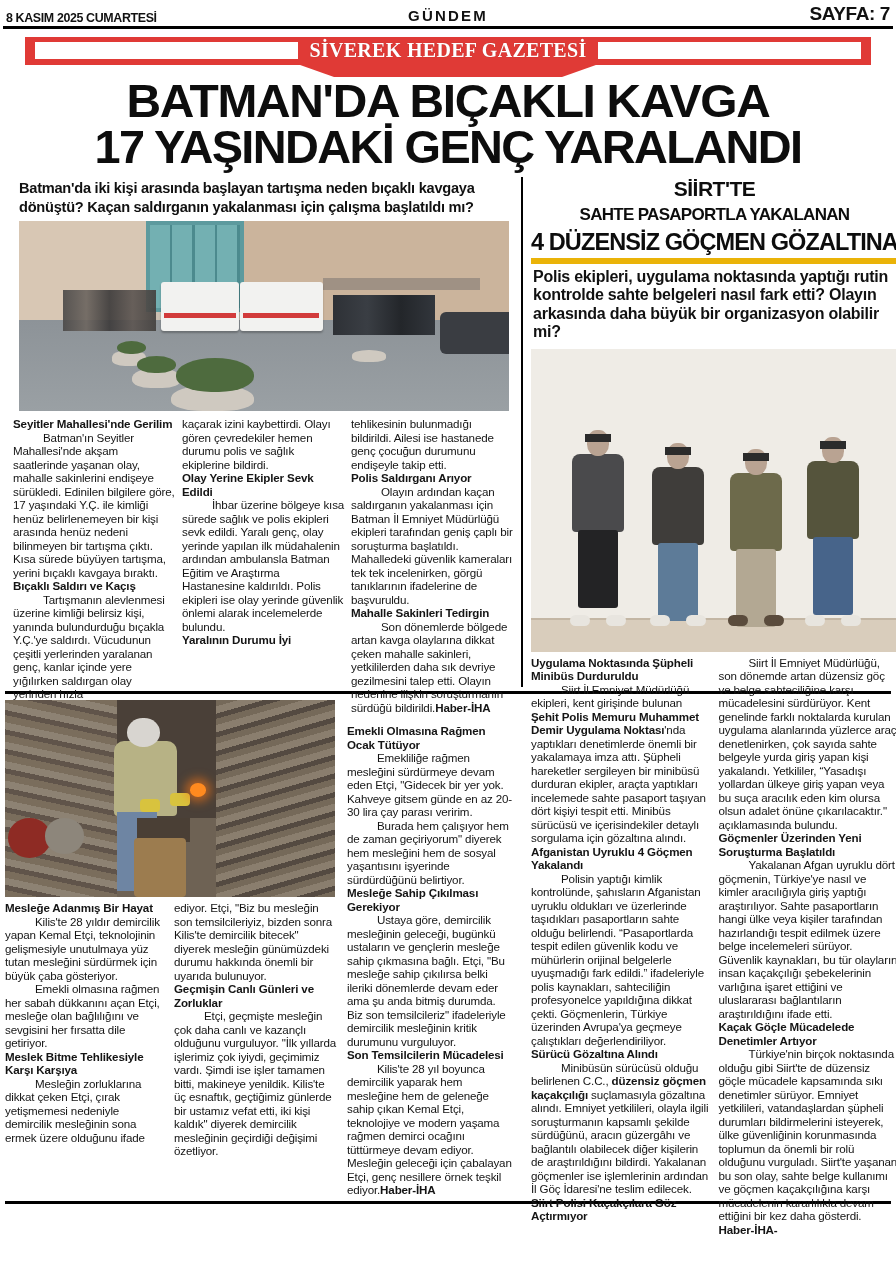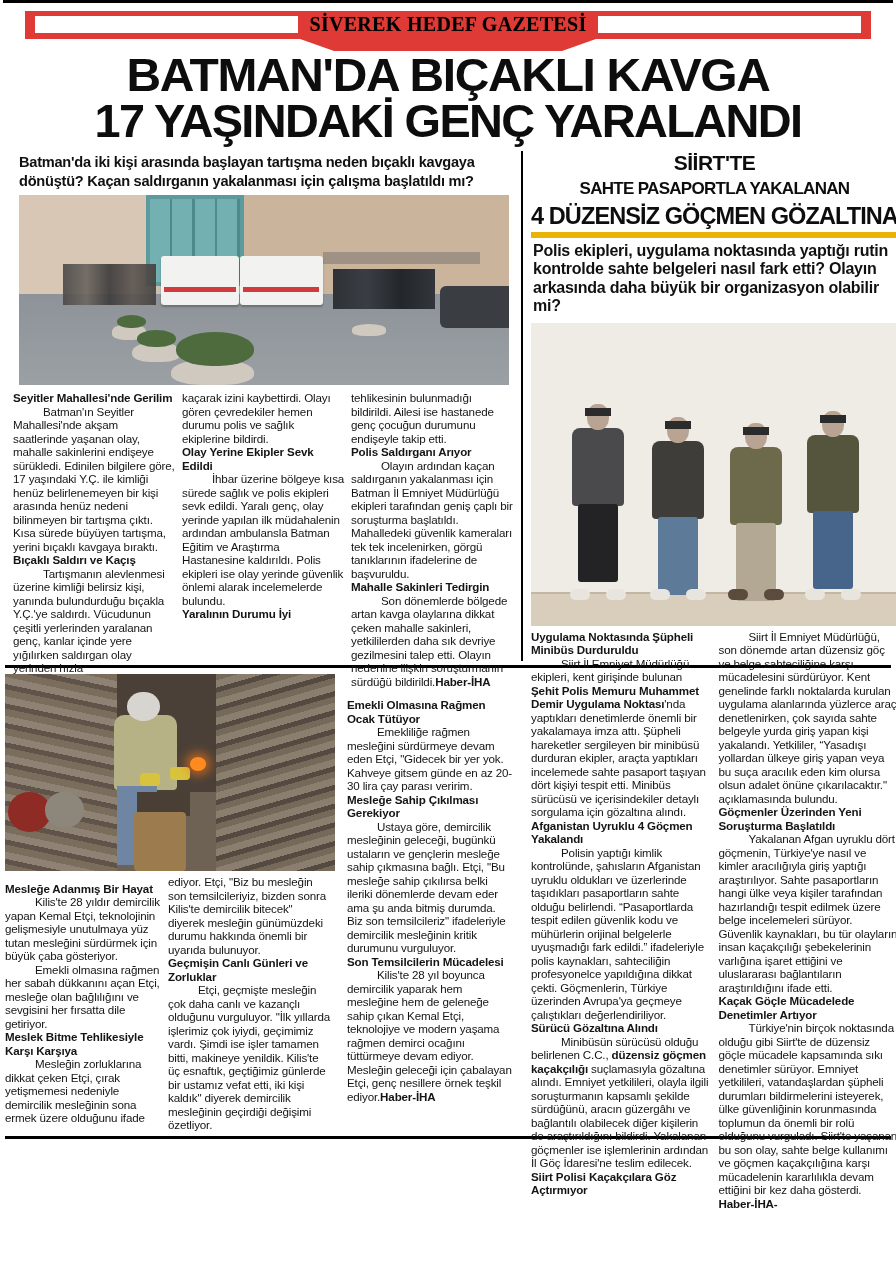--- a/index.html
+++ b/index.html
@@ -84,21 +84,21 @@
     top: 4px;
     width: 300px;
     height: 40px;
     background: #e03a36;
     clip-path: polygon(0 0, 100% 0, 100% 68%, 88% 100%, 12% 100%, 0 68%);
     display: flex;
     align-items: flex-start;
     justify-content: center;
   }
   .masthead-title {
-    color: #000000;
+    color: #ffffff;
     font-family: "Liberation Serif", serif;
     font-weight: 700;
     font-size: 20px;
     letter-spacing: 0.3px;
     line-height: 27px;
     white-space: nowrap;
     text-shadow: 0 0 1px rgba(0,0,0,.25);
   }
 
   
@@ -209,21 +209,21 @@
     line-height: 17px;
     letter-spacing: -0.3px;
     padding: 2px 2px 3px 2px;
     color: #111;
   }
 
   .kilis-body { display: flex; margin-top: 3px; }
   .kilis-left { width: 336px; }
   .kilis-right { width: 171px; padding-left: 6px; margin-top: 24px; }
 
-  .kilis-cols { display: flex; margin-top: 4px; align-items: center; }
+  .kilis-cols { display: flex; gap: 6px; margin-top: 4px; }
   .kilis-cols .c { width: 163px; }
 
   .rule-bottom { height: 3px; background: #000; margin: 4px 5px 0 5px; }
 
   
   .ph { position: relative; width: 100%; height: 100%; overflow: hidden; }
 
   
   .hosp-sky  { position:absolute; inset:0; background:linear-gradient(#cfc3b4,#c8bdb0); }
   .hosp-bldgL{ position:absolute; left:0; top:0; width:26%; height:58%; background:#d8c7b4; }
@@ -268,20 +268,25 @@
   .sm-stump{position:absolute;left:39%;top:70%;width:16%;height:30%;background:#9c7c4f;border-radius:4px;}
   .sm-fire{position:absolute;left:56%;top:42%;width:5%;height:7%;background:#ff8a1f;border-radius:50%;box-shadow:0 0 10px 5px rgba(255,120,20,.55);}
   .sm-wheel{position:absolute;left:1%;top:60%;width:13%;height:20%;background:#8e2b24;border-radius:50%;}
   .sm-wheel2{position:absolute;left:12%;top:60%;width:12%;height:18%;background:#8d867b;border-radius:50%;}
 </style>
 </head>
 <body>
 
 <div class="page">
 
+  <div class="topbar">
+    <div class="topbar-date">8 KASIM 2025 CUMARTESİ</div>
+    <div class="topbar-section">GÜNDEM</div>
+    <div class="topbar-page">SAYFA: 7</div>
+  </div>
   <div class="rule-top"></div>
 
   <div class="masthead-wrap">
     <div class="masthead-bar"></div>
     <div class="masthead-plate">
       <span class="masthead-title">SİVEREK HEDEF GAZETESİ</span>
     </div>
   </div>
 
   <div class="main-headline">
@@ -444,20 +449,21 @@
             <p class="noind">ediyor. Etçi, "Biz bu mesleğin son temsilcileriyiz, bizden sonra Kilis'te demircilik bitecek" diyerek mesleğin günümüzdeki durumu hakkında önemli bir uyarıda bulunuyor.</p>
             <h4>Geçmişin Canlı Günleri ve Zorluklar</h4>
             <p>Etçi, geçmişte mesleğin çok daha canlı ve kazançlı olduğunu vurguluyor. "İlk yıllarda işlerimiz çok iyiydi, geçimimiz vardı. Şimdi ise işler tamamen bitti, makineye yenildik. Kilis'te üç esnaftık, geçtiğimiz günlerde bir ustamız vefat etti, iki kişi kaldık" diyerek demircilik mesleğinin geçirdiği değişimi özetliyor.</p>
           </div>
         </div>
       </div>
 
       <div class="kilis-right txt">
         <h4>Emekli Olmasına Rağmen Ocak Tütüyor</h4>
         <p>Emekliliğe rağmen mesleğini sürdürmeye devam eden Etçi, "Gidecek bir yer yok. Kahveye gitsem günde en az 20-30 lira çay parası veririm.</p>
+        <p>Burada hem çalışıyor hem de zaman geçiriyorum" diyerek hem mesleğini hem de sosyal yaşantısını işyerinde sürdürdüğünü belirtiyor.</p>
         <h4>Mesleğe Sahip Çıkılması Gerekiyor</h4>
         <p>Ustaya göre, demircilik mesleğinin geleceği, bugünkü ustaların ve gençlerin mesleğe sahip çıkmasına bağlı. Etçi, "Bu mesleğe sahip çıkılırsa belki ileriki dönemlerde devam eder ama şu anda bitmiş durumda. Biz son temsilcileriz" ifadeleriyle demircilik mesleğinin kritik durumunu vurguluyor.</p>
         <h4>Son Temsilcilerin Mücadelesi</h4>
         <p><span>Kilis'te 28 yıl boyunca demircilik yaparak hem mesleğine hem de geleneğe sahip çıkan Kemal Etçi, teknolojiye ve modern yaşama rağmen demirci ocağını tüttürmeye devam ediyor. Mesleğin geleceği için çabalayan Etçi, genç nesillere örnek teşkil ediyor.</span><b>Haber-İHA</b></p>
       </div>
     </div>
   </div>
 
   <div class="rule-bottom"></div>
 </div>

